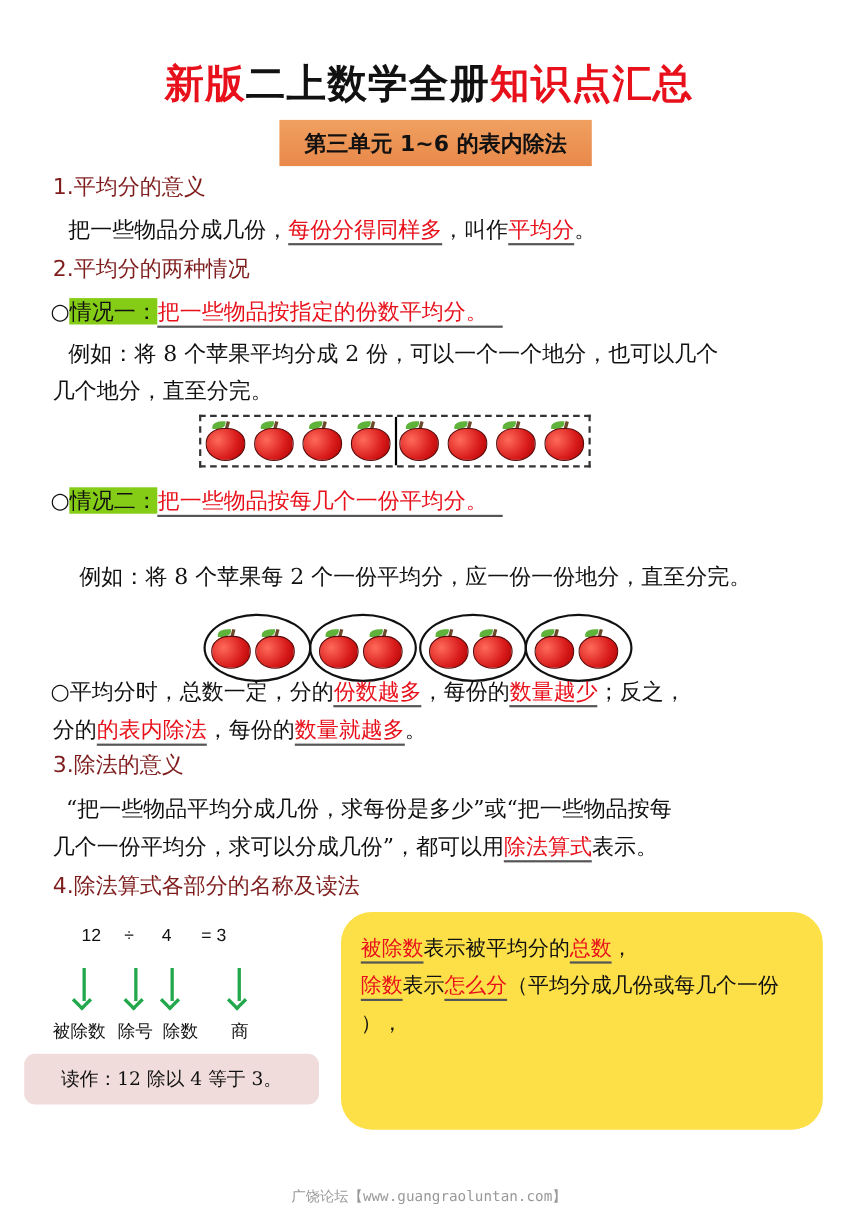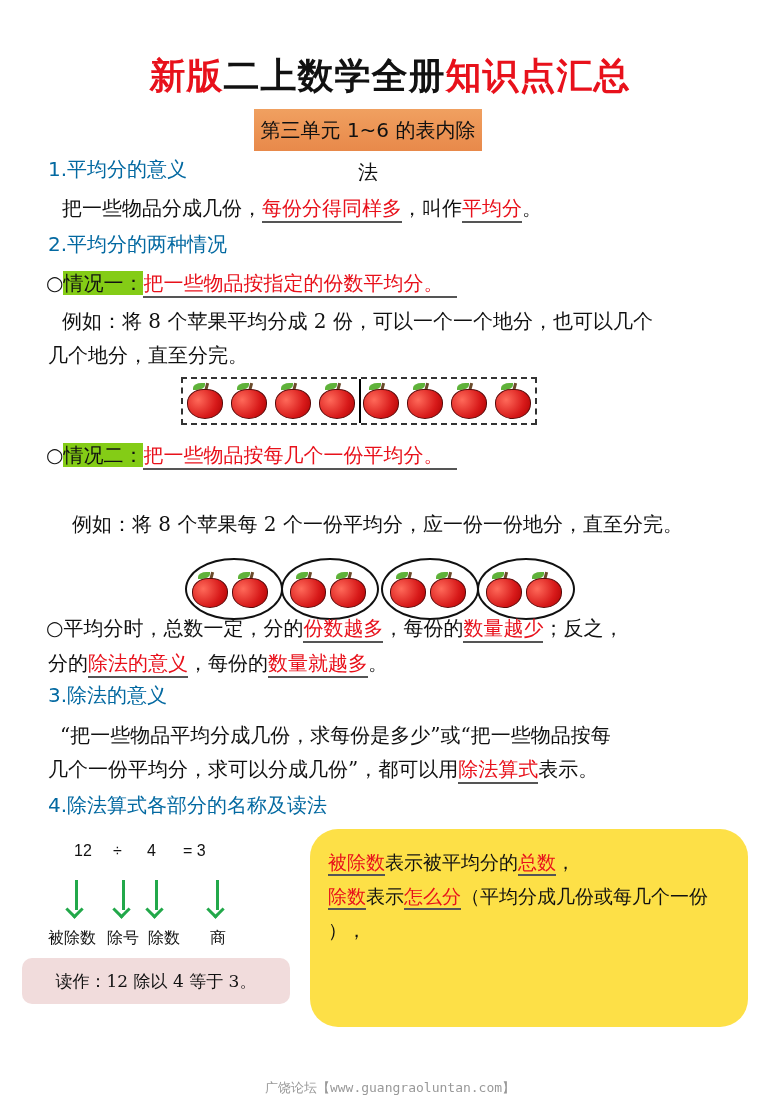--- a/index.html
+++ b/index.html
@@ -3,24 +3,24 @@
 <meta charset="utf-8">
 <style>
   html, body { margin:0; padding:0; background:#fff; }
   body { width:780px; height:1103px; position:relative; overflow:hidden;
          font-family:"DejaVu Serif","Liberation Serif",serif; color:#111; }
   .abs { position:absolute; }
   .title { left:0; width:780px; top:52px; text-align:center; font-size:36px; font-weight:bold;
            font-family:"DejaVu Sans","Liberation Sans",sans-serif; letter-spacing:1px; }
   .title .red { color:#e8111b; }
   .title .black { color:#111; }
-  .unit { left:254px; top:109px; width:228px; height:42px; background:linear-gradient(#f0a060,#e8894a);
-          text-align:center; line-height:42px; font-size:20px; font-weight:normal;
+  .unit { left:254px; top:109px; width:284px; height:42px; background:linear-gradient(#f0a060,#e8894a);
+          text-align:center; line-height:42px; font-size:20px; font-weight:bold;
           font-family:"DejaVu Sans","Liberation Sans",sans-serif; }
-  .h { font-family:"DejaVu Sans","Liberation Sans",sans-serif; color:#0369a1; font-size:20px; }
+  .h { font-family:"DejaVu Sans","Liberation Sans",sans-serif; color:#7f1d1d; font-size:20px; }
   .p { font-size:20px; line-height:30px; }
   .r { color:#e8111b; }
   .u { border-bottom:2px solid #555; padding-bottom:1px; }
   .hl { background:#84cc16; }
   .apple-row1 { left:181px; top:377px; width:356px; height:48px; border:2px dashed #333; box-sizing:border-box; display:flex; align-items:center; justify-content:space-around; }
   .divider { position:absolute; left:176px; top:0; width:2px; height:100%; background:#000; }
   .apple { width:38px; height:36px; position:relative; }
   .apple .body { position:absolute; left:1px; top:6px; width:36px; height:30px; border-radius:45% 45% 50% 50%; background:radial-gradient(circle at 30% 35%,#ff6a5a,#d81a1a 60%,#a00 100%); border:1.5px solid #5a0a0a; box-sizing:border-box; }
   .apple .leaf { position:absolute; left:7px; top:0; width:12px; height:7px; background:#5fb23a; border-radius:70% 0; }
   .apple .stem { position:absolute; left:19px; top:0; width:3px; height:9px; background:#6a4a2a; transform:rotate(15deg); }
@@ -146,21 +146,21 @@
       </div>
       <div class="apple">
         <div class="stem"></div>
         <div class="leaf"></div>
         <div class="body"></div>
       </div>
     </div>
 </div>
 
 <div class="abs p" style="left:46px;top:613px;width:700px;"><span>○</span><span>平均分时，总数一定，分的</span><span class="r u">份数越多</span><span>，每份的</span><span class="r u">数量越少</span><span>；反之，</span></div>
-<div class="abs p" style="left:48px;top:648px;"><span>分的</span><span class="r u">除法的意义</span><span>，每份的</span><span class="r u">数量就越多</span><span>。</span></div>
+<div class="abs p" style="left:48px;top:648px;"><span>分的</span><span class="r u">的表内除法</span><span>，每份的</span><span class="r u">数量就越多</span><span>。</span></div>
 
 <div class="abs h" style="left:48px;top:682px;">3.除法的意义</div>
 <div class="abs p" style="left:60px;top:720px;">“把一些物品平均分成几份，求每份是多少”或“把一些物品按每</div>
 <div class="abs p" style="left:48px;top:754px;"><span>几个一份平均分，求可以分成几份”，都可以用</span><span class="r u">除法算式</span><span>表示。</span></div>
 
 <div class="abs h" style="left:48px;top:792px;">4.除法算式各部分的名称及读法</div>
 
 <div class="abs eq" style="left:74px;top:842px;">12</div>
 <div class="abs eq" style="left:113px;top:842px;">÷</div>
 <div class="abs eq" style="left:147px;top:842px;">4</div>

